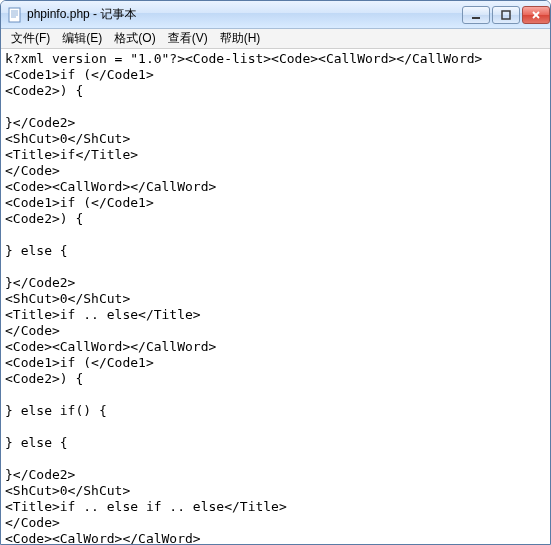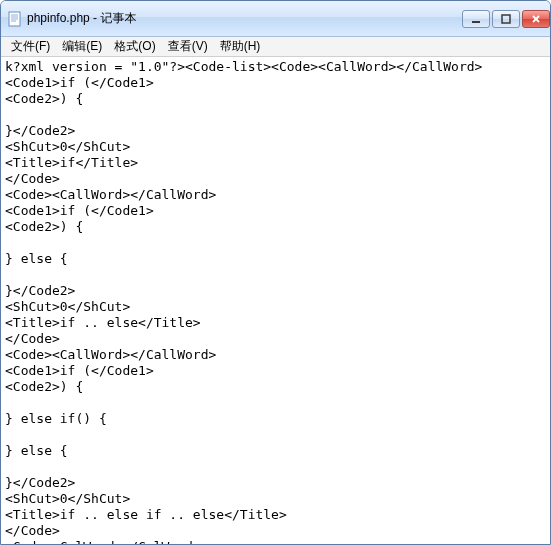--- a/index.html
+++ b/index.html
@@ -14,21 +14,21 @@
 .window {
   width: 551px;
   height: 545px;
   border: 1px solid #5a7ba5;
   border-radius: 6px 6px 0 0;
   background: #fff;
   position: relative;
   overflow: hidden;
 }
 .titlebar {
-  height: 36px;
+  height: 28px;
   background: linear-gradient(to bottom, #eaf3ff 0%, #d5e6fb 45%, #c1d9f6 46%, #d9ebff 100%);
   display: flex;
   align-items: center;
   padding: 0 0 0 6px;
   border-bottom: 1px solid #a9bfd8;
 }
 .title-icon {
   width: 16px;
   height: 16px;
   margin-right: 4px;

